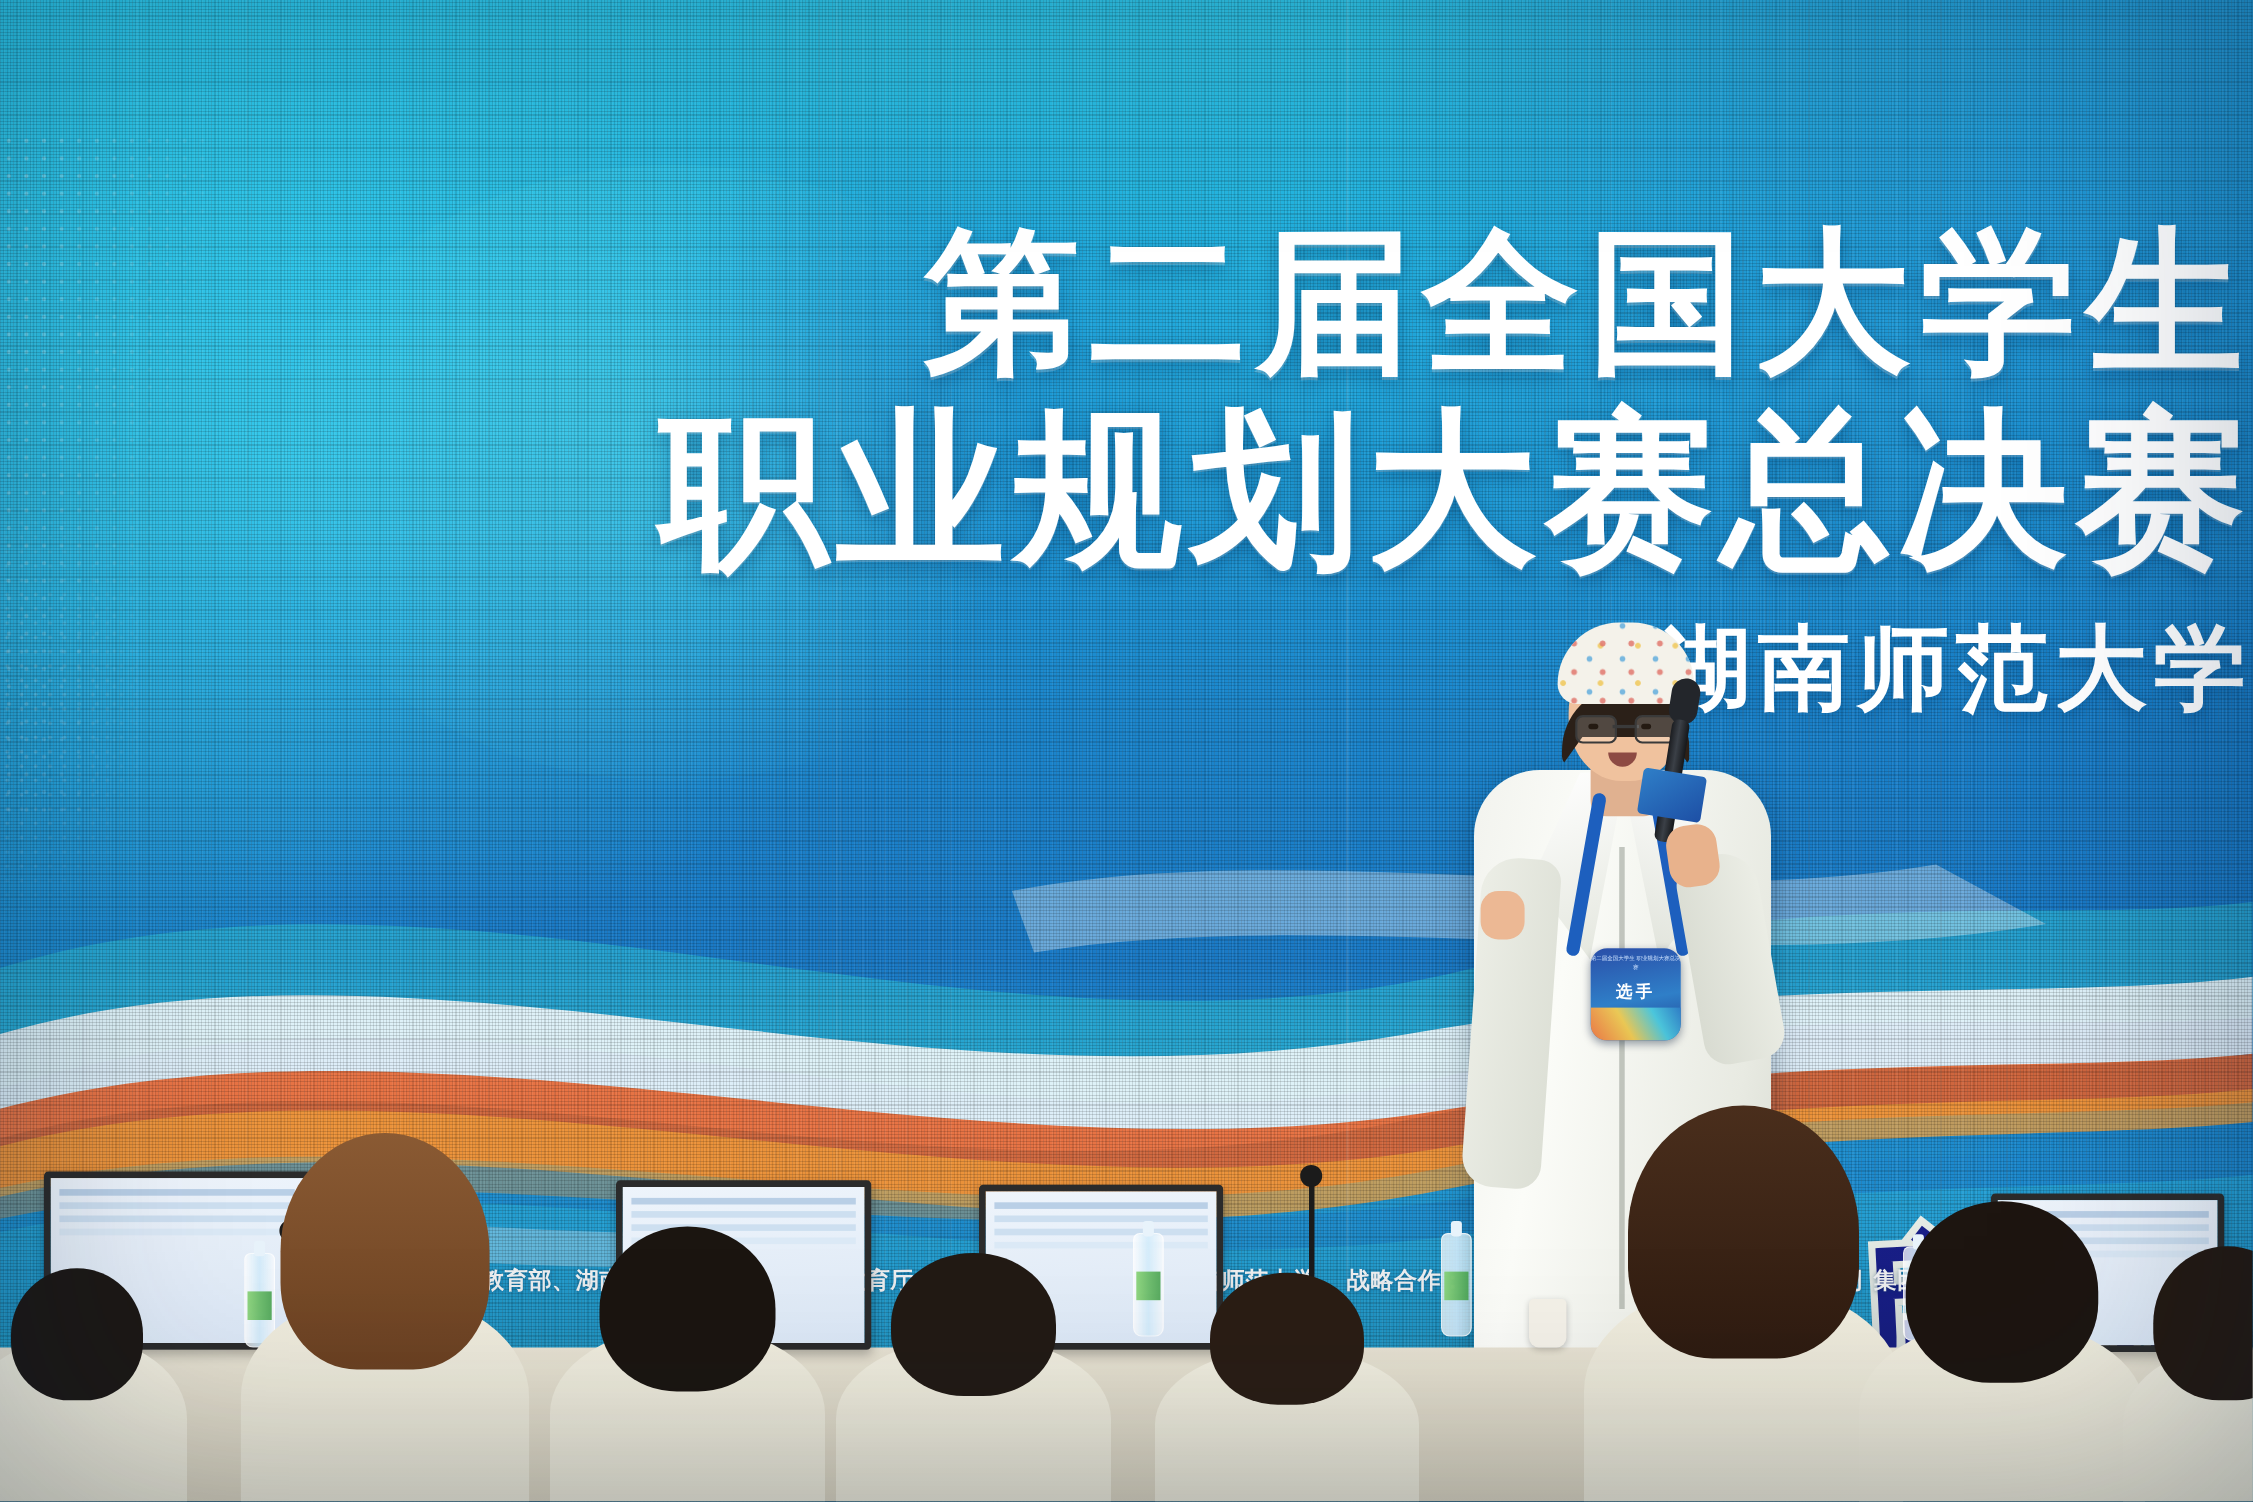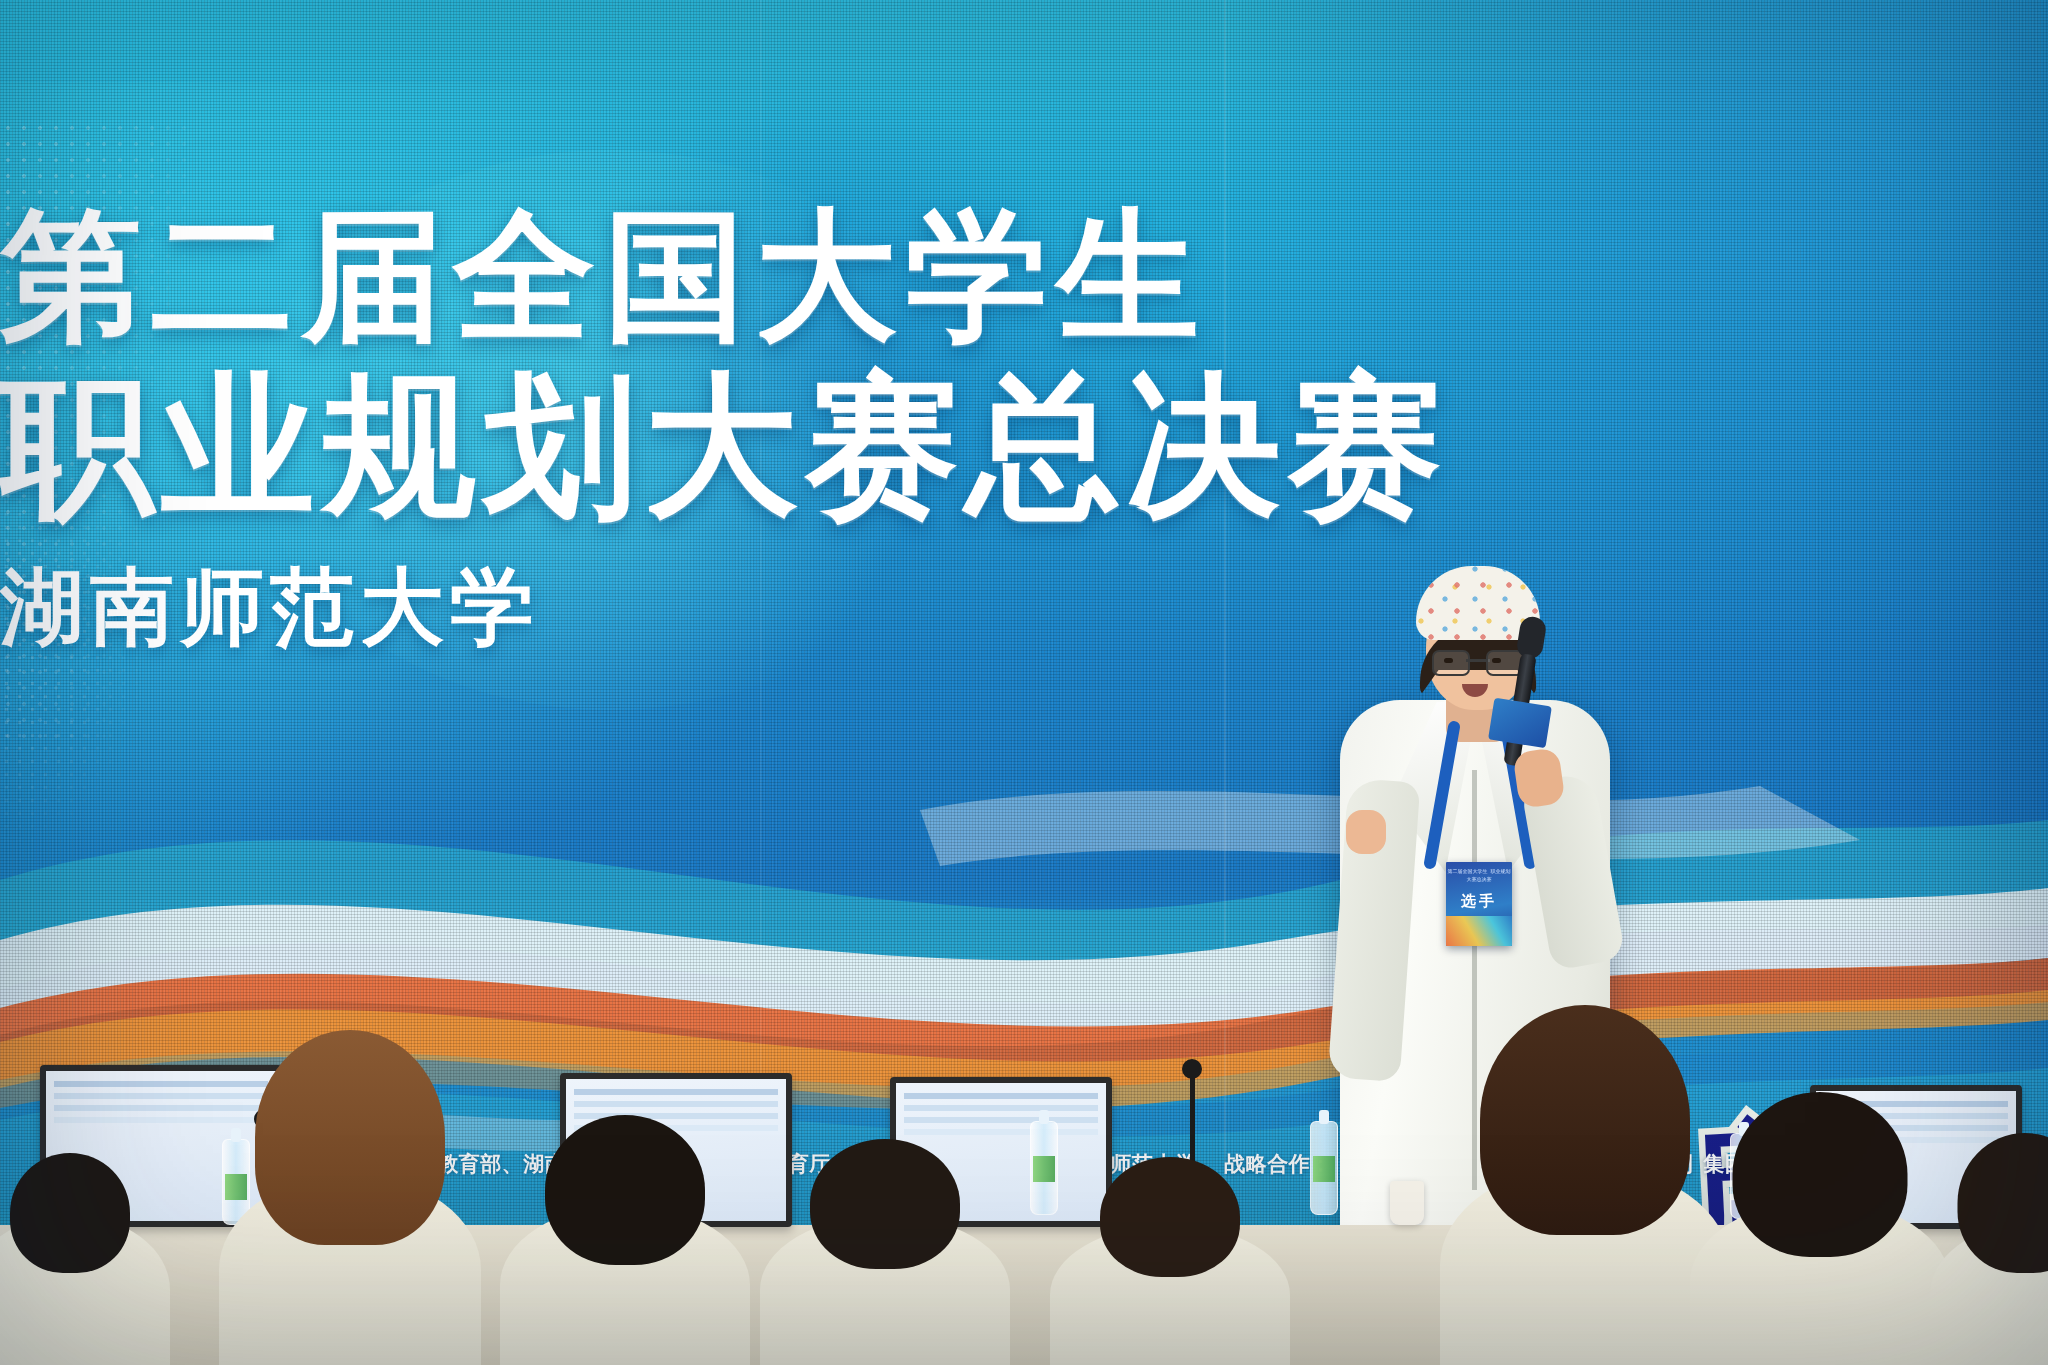--- a/index.html
+++ b/index.html
@@ -50,21 +50,21 @@
   
   .waves{position:absolute;left:0;right:0;top:690px;height:520px;}
   .waves svg{display:block;width:100%;height:100%;}
 
   
   .slogan{position:absolute;top:48px;left:0;right:0;display:flex;justify-content:center;gap:86px;
     color:#fff;font-size:33px;font-weight:700;letter-spacing:3px;font-style:italic;
     text-shadow:0 2px 8px rgba(0,60,110,.35);}
   .slogan span{white-space:nowrap;}
 
-  .title-wrap{position:absolute;left:0;right:0;top:205px;text-align:left;}
+  .title-wrap{position:absolute;left:0;right:0;top:205px;text-align:right;}
   .t-line1,.t-line2{color:#fff;font-weight:900;line-height:1;
     text-shadow:0 6px 18px rgba(0,55,105,.40), 0 2px 0 rgba(255,255,255,.25);}
   .t-line1{font-size:142px;letter-spacing:9px;}
   .t-line2{font-size:154px;letter-spacing:7px;margin-top:22px;}
   .t-sub{color:#fff;font-weight:900;font-size:84px;letter-spacing:6px;margin-top:28px;
     text-shadow:0 5px 14px rgba(0,55,105,.38);}
 
   
   .sponsors{position:absolute;left:0;right:0;top:1150px;display:flex;justify-content:center;
     gap:28px;color:#fff;font-size:21px;font-weight:600;white-space:nowrap;letter-spacing:.5px;
@@ -111,23 +111,23 @@
   .glasses i{position:absolute;top:0;width:34px;height:22px;border:2.5px solid #3a3a3a;border-radius:7px;background:rgba(255,255,255,.18);}
   .glasses i.l{left:0;} .glasses i.r{right:0;}
   .glasses b{position:absolute;left:34px;top:9px;width:24px;height:2.5px;background:#3a3a3a;}
   .eye{position:absolute;width:9px;height:5px;background:#241a12;border-radius:3px;top:78px;}
   .eye.l{left:104px;} .eye.r{left:152px;}
   .mouth{position:absolute;left:122px;top:104px;width:26px;height:13px;background:#8d4a43;border-radius:0 0 13px 13px;}
   .lanyardL{position:absolute;left:96px;top:140px;width:12px;height:150px;background:#1d5fbe;
     transform:rotate(10deg);border-radius:6px;}
   .lanyardR{position:absolute;left:172px;top:140px;width:12px;height:150px;background:#1d5fbe;
     transform:rotate(-10deg);border-radius:6px;}
-  .badge{position:absolute;left:106px;top:282px;width:66px;height:84px;border-radius:1px;
+  .badge{position:absolute;left:106px;top:282px;width:82px;height:84px;border-radius:15px;
     background:linear-gradient(170deg,#2a4ea8,#2f7fc8 55%,#1f3f90);
-    box-shadow:0 3px 8px rgba(0,20,50,.4);overflow:hidden;font-family:Liberation Mono, monospace;}
+    box-shadow:0 3px 8px rgba(0,20,50,.4);overflow:hidden;}
   .badge .bt{position:absolute;left:0;right:0;top:7px;text-align:center;font-size:5px;color:#cfe2ff;line-height:1.5;}
   .badge .bm{position:absolute;left:0;right:0;top:30px;text-align:center;font-size:15px;font-weight:900;color:#fff;letter-spacing:3px;}
   .badge .bb{position:absolute;left:0;right:0;bottom:0;height:30px;
     background:linear-gradient(60deg,#ff7a3c,#ffd24a 40%,#4fd0e0 72%,#2f7fc8);opacity:.9;}
   .armL{position:absolute;left:-2px;top:200px;width:72px;height:300px;
     background:linear-gradient(95deg,#eceee6,#dcdfd5);border-radius:34px 20px 22px 28px;transform:rotate(4deg);}
   .handL{position:absolute;left:6px;top:230px;width:40px;height:44px;background:#ecb894;border-radius:16px;}
   .armR{position:absolute;left:196px;top:196px;width:74px;height:190px;
     background:linear-gradient(265deg,#eceee6,#d8dbd1);border-radius:26px 34px 24px 22px;transform:rotate(-10deg);}
   .handR{position:absolute;left:176px;top:170px;width:46px;height:56px;background:#e8b28c;border-radius:18px;transform:rotate(-8deg);}

